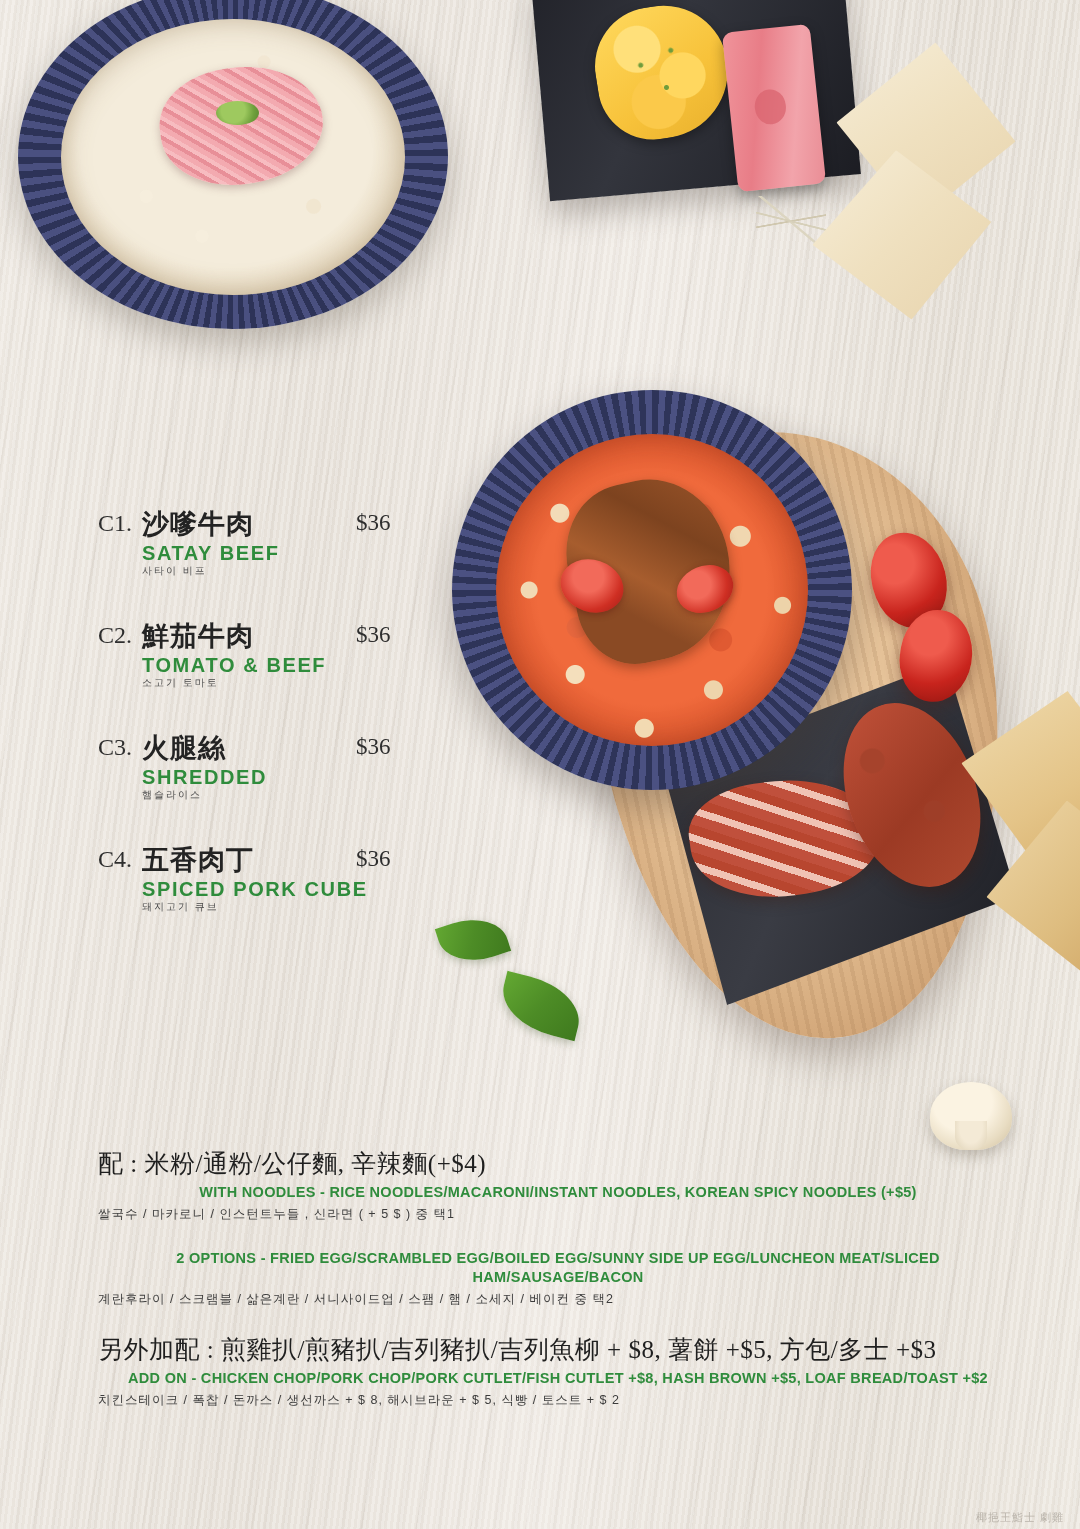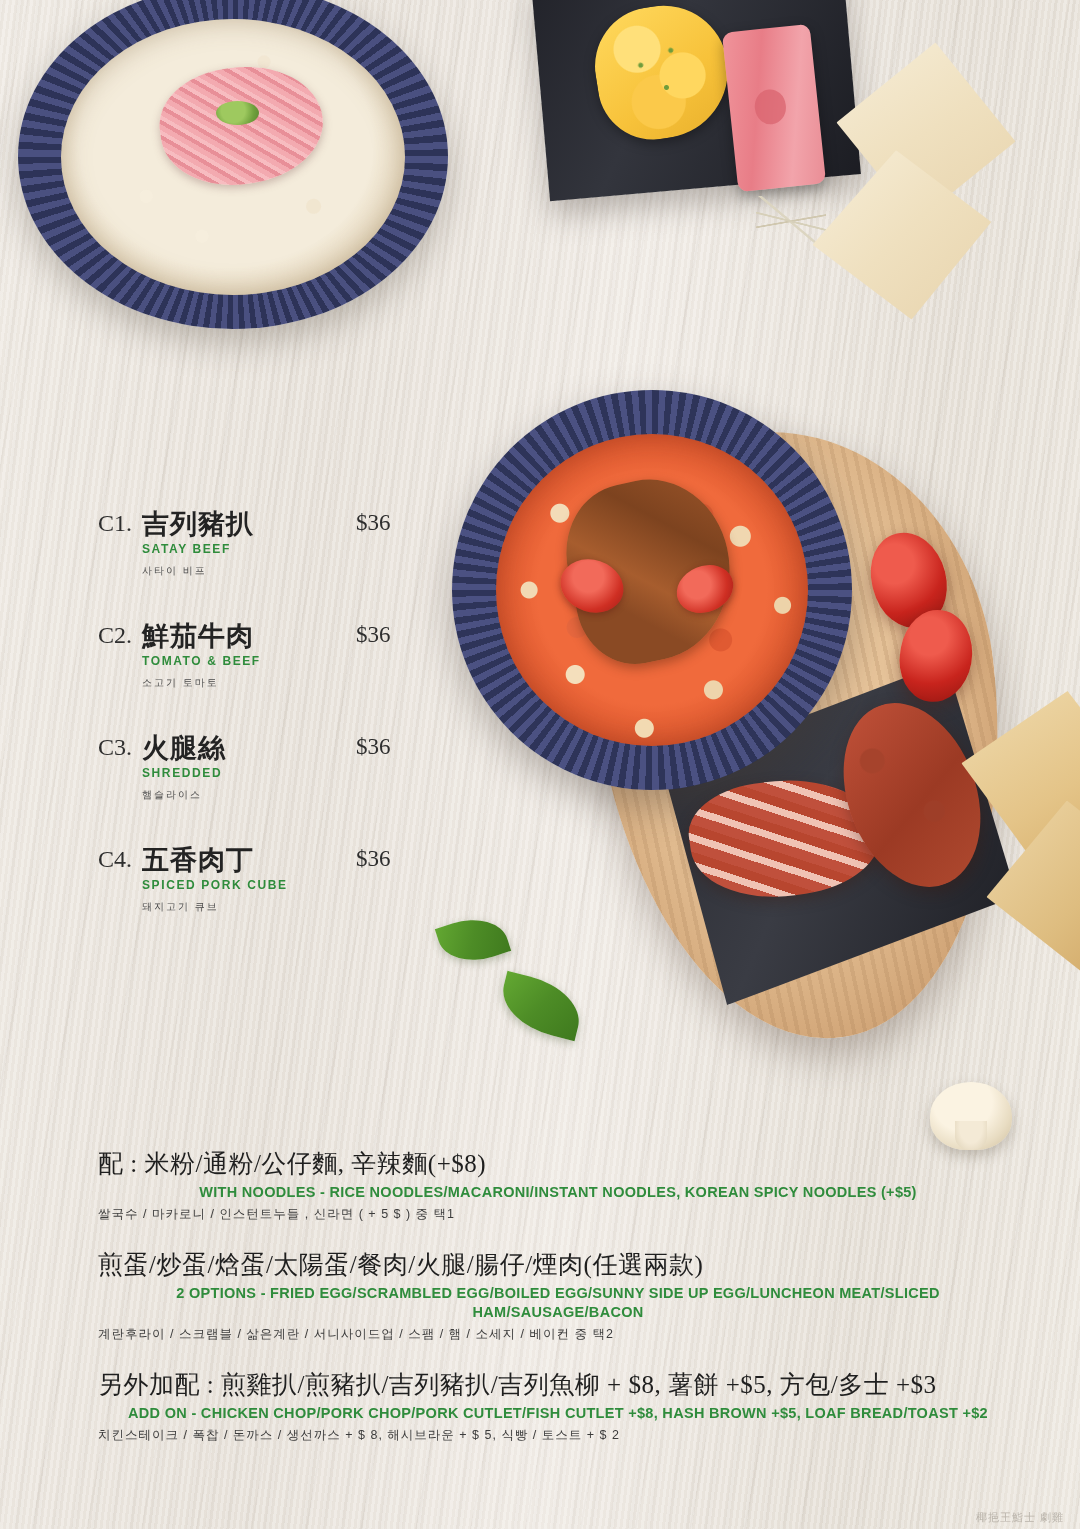--- a/index.html
+++ b/index.html
@@ -384,21 +384,21 @@
   .item-price {
     position: absolute;
     left: 258px; top: 0px;
     font-family: "Liberation Serif", serif;
     font-size: 23px;
     color: #2e2e2e;
   }
   .item-en {
     position: absolute;
     left: 44px; top: 32px;
-    font-size: 12px;
+    font-size: 20px;
     font-weight: 700;
     letter-spacing: 1.6px;
     color: #2f8c3c;
   }
   .item-kr {
     position: absolute;
     left: 44px; top: 54px;
     font-size: 10px;
     letter-spacing: 2px;
     color: #4a4a4a;
@@ -482,21 +482,21 @@
   <div class="mushroom"></div>
   <div class="basil1"></div>
   <div class="basil2"></div>
 
   <div class="menu">
 
     <div class="items">
 
       <div class="item">
         <span class="item-code">C1.</span>
-        <span class="item-cn">吉列豬扒</span>
+        <span class="item-cn">沙嗲牛肉</span>
         <span class="item-price">$36</span>
         <span class="item-en">SATAY BEEF</span>
         <span class="item-kr">사타이 비프</span>
       </div>
 
       <div class="item">
         <span class="item-code">C2.</span>
         <span class="item-cn">鮮茄牛肉</span>
         <span class="item-price">$36</span>
         <span class="item-en">TOMATO &amp; BEEF</span>
@@ -518,26 +518,25 @@
         <span class="item-en">SPICED PORK CUBE</span>
         <span class="item-kr">돼지고기 큐브</span>
       </div>
 
 
     </div>
   </div>
 
   <div class="notes">
     <div class="note">
-      <div class="note-cn">配 : 米粉/通粉/公仔麵, 辛辣麵(+$8)</div>
+      <div class="note-cn">配 : 米粉/通粉/公仔麵, 辛辣麵(+$4)</div>
       <div class="note-en">WITH NOODLES  - RICE NOODLES/MACARONI/INSTANT NOODLES, KOREAN SPICY NOODLES (+$5)</div>
       <div class="note-kr">쌀국수 / 마카로니 / 인스턴트누들 , 신라면 ( + 5 $ )  중  택1</div>
     </div>
     <div class="note">
-      <div class="note-cn">煎蛋/炒蛋/焓蛋/太陽蛋/餐肉/火腿/腸仔/煙肉(任選兩款)</div>
       <div class="note-en">2 OPTIONS - FRIED EGG/SCRAMBLED EGG/BOILED EGG/SUNNY SIDE UP EGG/LUNCHEON MEAT/SLICED HAM/SAUSAGE/BACON</div>
       <div class="note-kr">계란후라이 / 스크램블 / 삶은계란 / 서니사이드업 / 스팸 / 햄 / 소세지 / 베이컨  중  택2</div>
     </div>
     <div class="note">
       <div class="note-cn">另外加配 : 煎雞扒/煎豬扒/吉列豬扒/吉列魚柳 + $8, 薯餅 +$5, 方包/多士 +$3</div>
       <div class="note-en">ADD ON - CHICKEN CHOP/PORK CHOP/PORK CUTLET/FISH CUTLET +$8, HASH BROWN +$5, LOAF BREAD/TOAST +$2</div>
       <div class="note-kr">치킨스테이크 / 폭찹 / 돈까스 / 생선까스  + $ 8,  해시브라운  + $ 5, 식빵 / 토스트  + $ 2</div>
     </div>
   </div>
 

